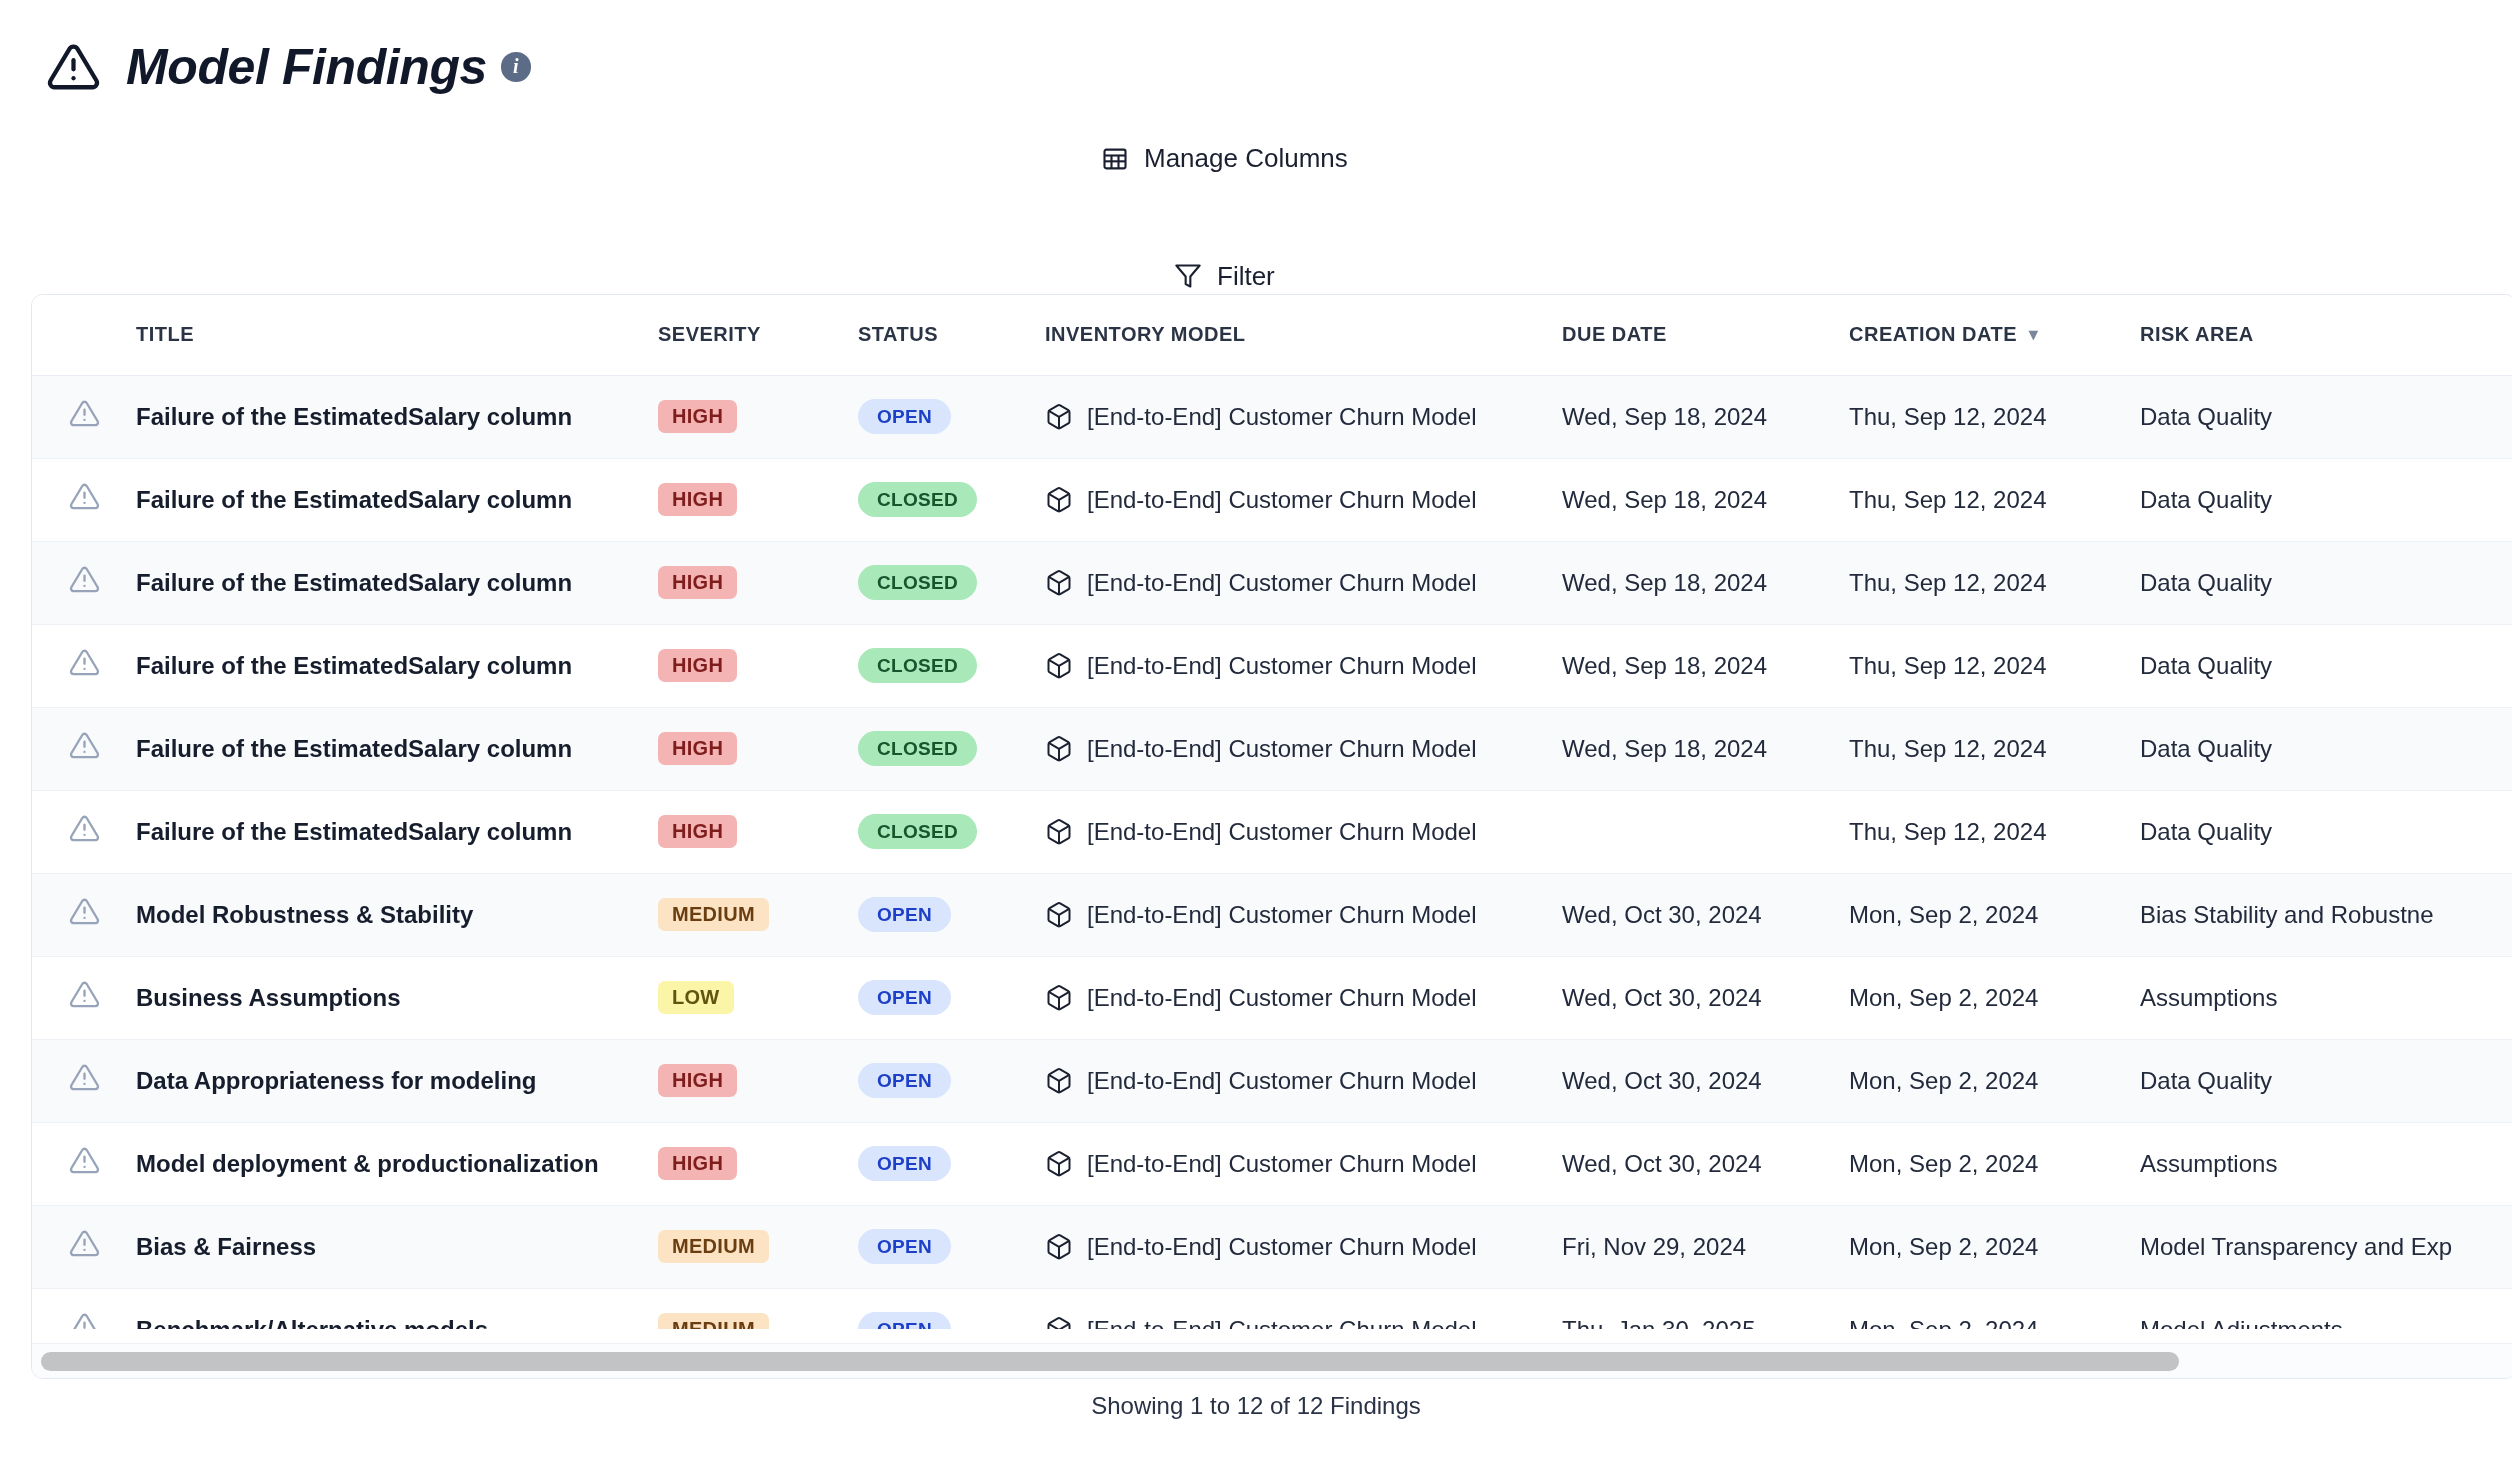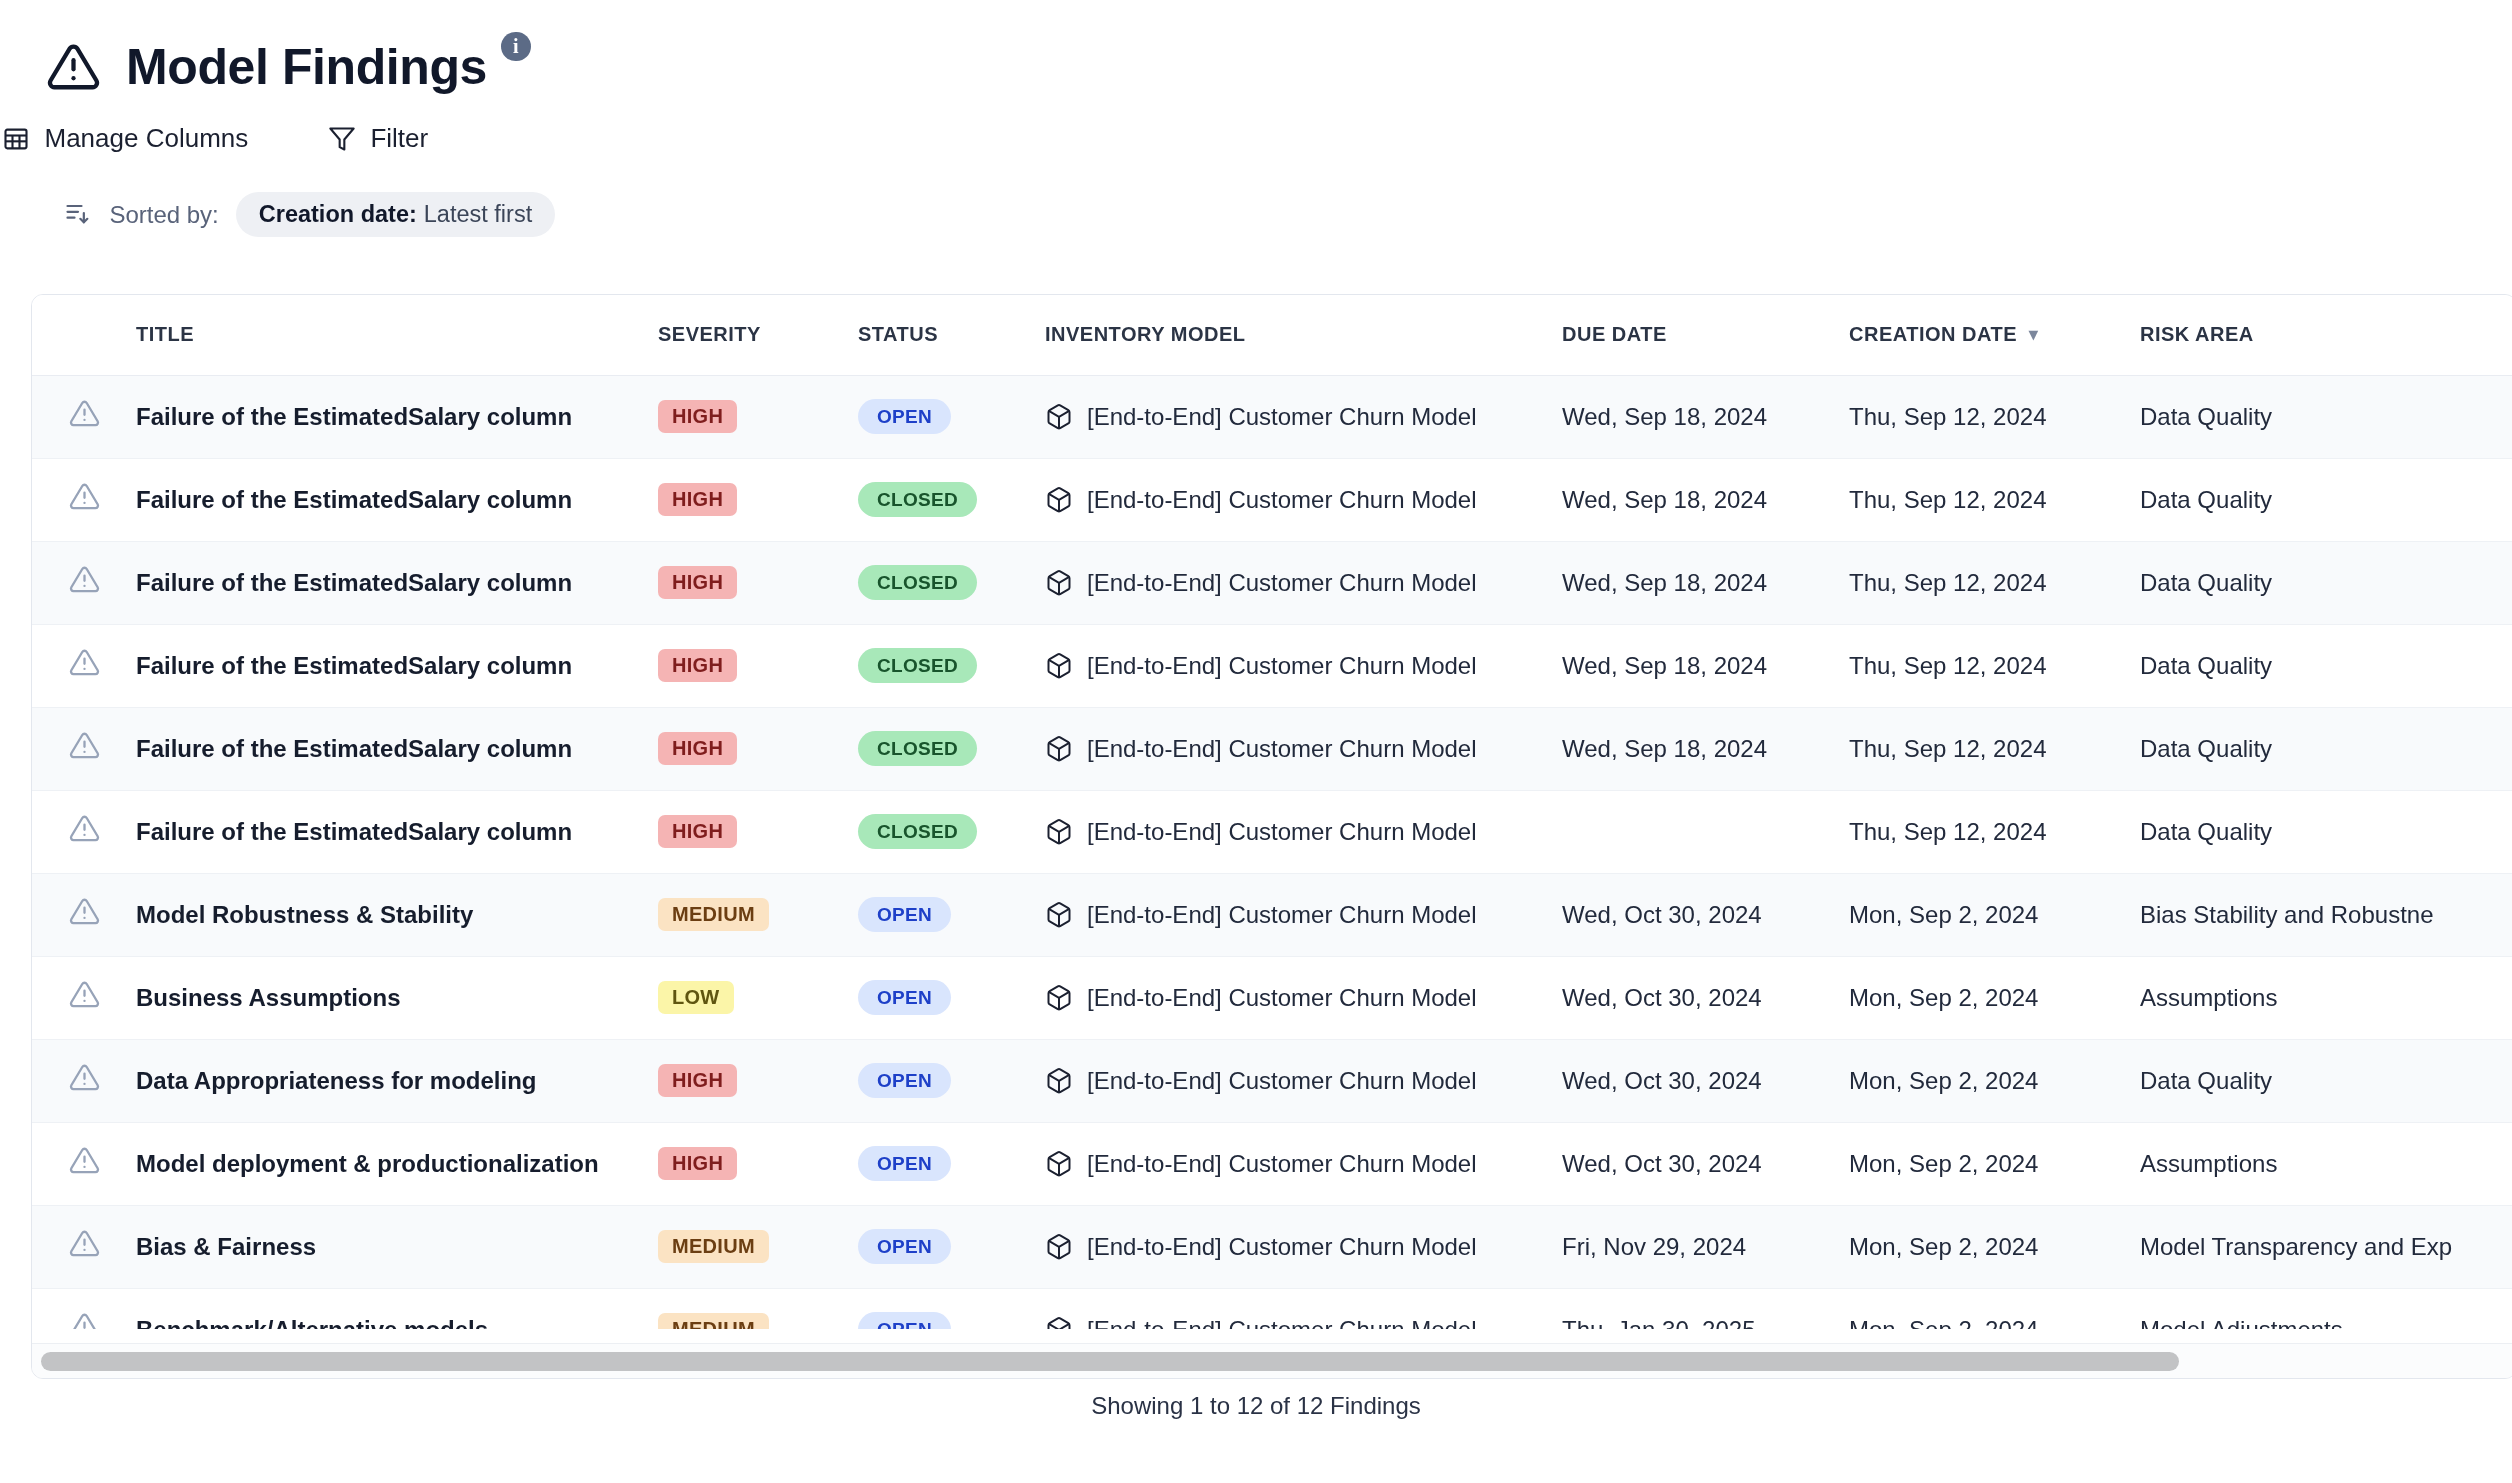--- a/index.html
+++ b/index.html
@@ -24,26 +24,26 @@
     font-size: 50px; font-weight: 700; letter-spacing: -0.4px;
     color: #11182a; line-height: 1; margin: 0;
   }
   .info-badge {
     width: 29.6px; height: 29.6px; border-radius: 50%;
     background: #5c6b86; color: #fff;
     display: inline-flex; align-items: center; justify-content: center;
     font-size: 20px; font-weight: 700; font-family: "Liberation Serif", serif;
     margin-left: 14px; vertical-align: middle; position: relative; top: -10.4px;
   }
-  .title-wrap { display:flex; align-items:flex-start; }
+  .title-wrap { display:flex; align-items:flex-end;font-style:italic; }
 
   
   .toolbar {
     display: flex; align-items: center;
-    gap: 76px; padding-right: 63px; margin-top: 24px;
+    gap: 76px; padding-right: 63px; margin-top: 44px; flex-direction: column;
   }
   .tb-btn {
     display: inline-flex; align-items: center; gap: 14.8px;
     font-size: 26px; color: #1b2030; background: transparent;
     border: none; cursor: pointer; padding: 5.2px 1.7px;
     font-family: "Liberation Sans", sans-serif;
   }
   .tb-btn svg { display:block; }
 
   

